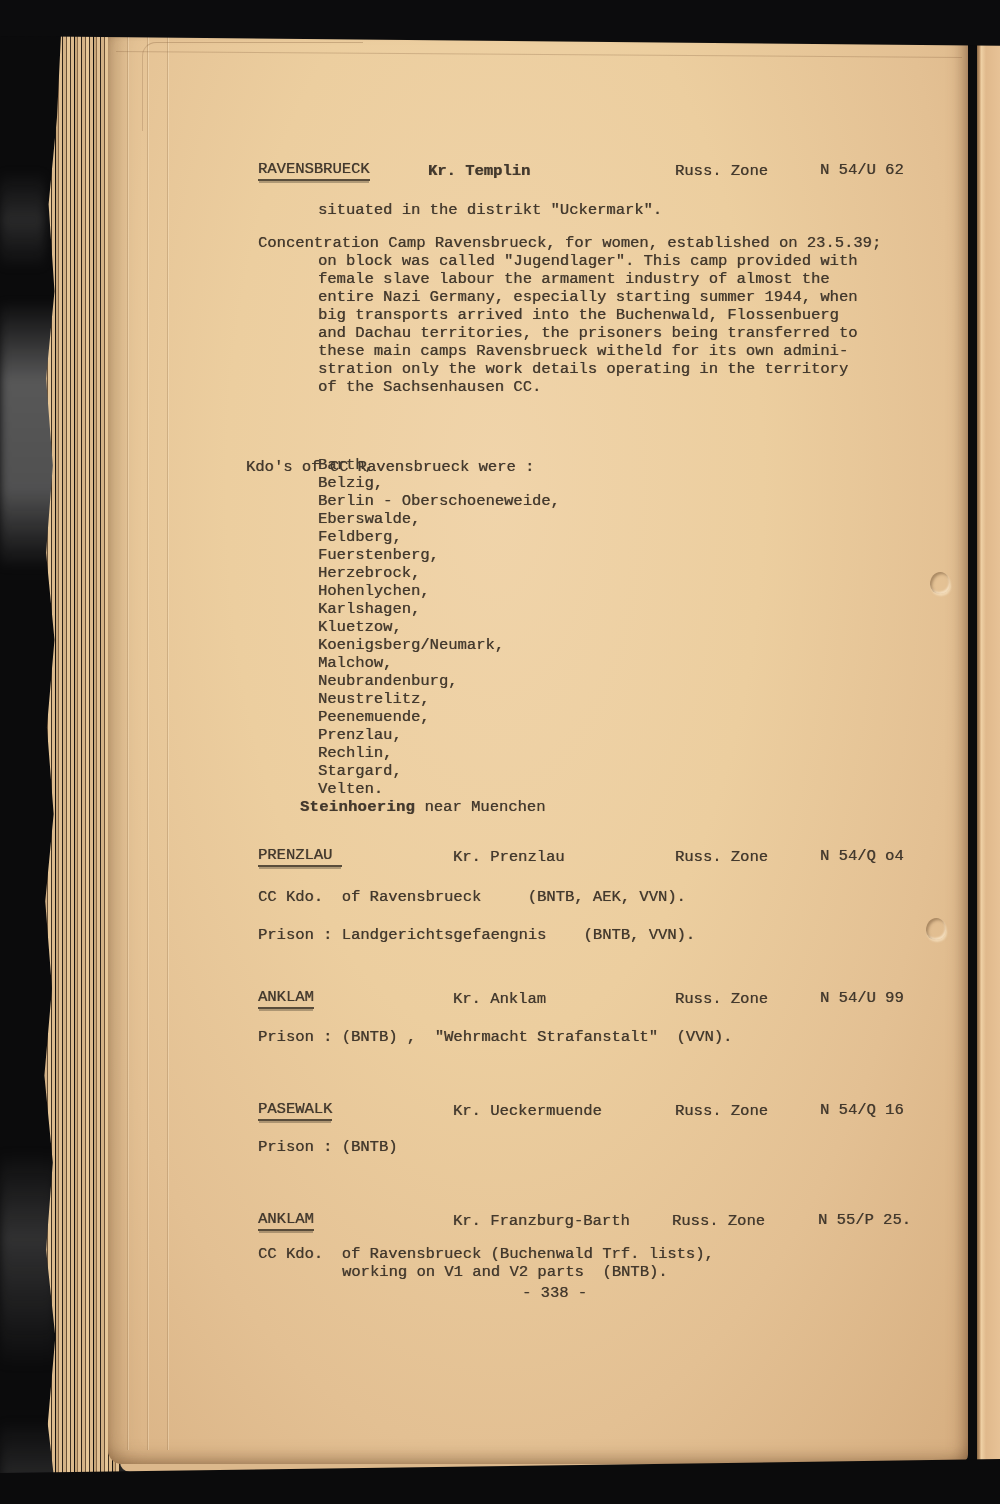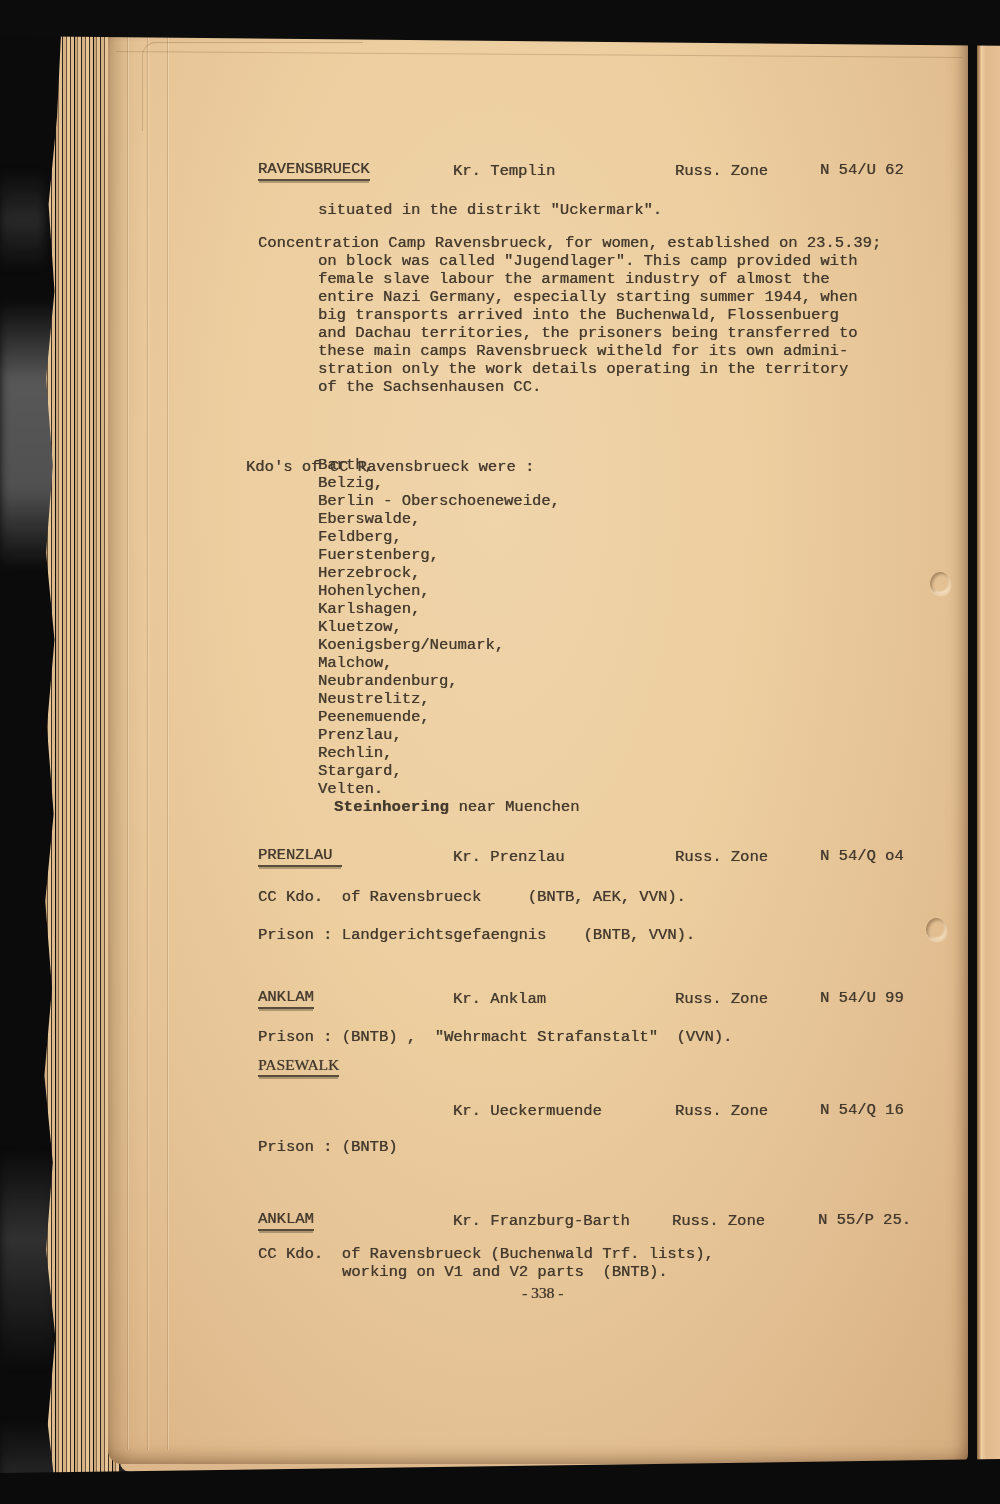--- a/index.html
+++ b/index.html
@@ -98,57 +98,57 @@
   <div class="sliver1"></div>
   <div class="page"></div>
   <div class="edge-lines"></div>
   <div class="corner-arc"></div>
   <div class="crease"></div>
   <div class="right-strip"></div>
   <div class="dimple d1"></div>
   <div class="dimple d2"></div>
 
   <div class="t title" style="left:258px;top:160px;">RAVENSBRUECK</div>
-  <div class="t" style="left:453px;top:162px;">Kr. Templin</div>
+  <div class="t" style="left:428px;top:162px;font-weight:bold;">Kr. Templin</div>
   <div class="t" style="left:675px;top:162px;">Russ. Zone</div>
   <div class="t" style="left:820px;top:161px;">N 54/U 62</div>
 
   <div class="t" style="left:318px;top:201px;">situated in the distrikt "Uckermark".</div>
 
   <div class="t" style="left:258px;top:234px;"><div class="para-line">Concentration Camp Ravensbrueck, for women, established on 23.5.39;</div><div class="para-line">on block was called "Jugendlager". This camp provided with</div><div class="para-line">female slave labour the armament industry of almost the</div><div class="para-line">entire Nazi Germany, especially starting summer 1944, when</div><div class="para-line">big transports arrived into the Buchenwald, Flossenbuerg</div><div class="para-line">and Dachau territories, the prisoners being transferred to</div><div class="para-line">these main camps Ravensbrueck witheld for its own admini-</div><div class="para-line">stration only the work details operating in the territory</div><div class="para-line">of the Sachsenhausen CC.</div></div>
 
   <div class="t" style="left:246px;top:415px;margin-top:43px;">Kdo's of CC Ravensbrueck were :</div>
 
   <div class="t" style="left:318px;top:456px;"><div>Barth,</div><div>Belzig,</div><div>Berlin - Oberschoeneweide,</div><div>Eberswalde,</div><div>Feldberg,</div><div>Fuerstenberg,</div><div>Herzebrock,</div><div>Hohenlychen,</div><div>Karlshagen,</div><div>Kluetzow,</div><div>Koenigsberg/Neumark,</div><div>Malchow,</div><div>Neubrandenburg,</div><div>Neustrelitz,</div><div>Peenemuende,</div><div>Prenzlau,</div><div>Rechlin,</div><div>Stargard,</div><div>Velten.</div></div>
 
-  <div class="t" style="left:334px;top:798px;"><span class="bold">Steinhoering</span><span> near Muenchen</span></div>
+  <div class="t" style="left:300px;top:798px;"><span class="bold">Steinhoering</span><span> near Muenchen</span></div>
 
   <div class="t title pad-r" style="left:258px;top:846px;">PRENZLAU</div>
   <div class="t" style="left:453px;top:848px;">Kr. Prenzlau</div>
   <div class="t" style="left:675px;top:848px;">Russ. Zone</div>
   <div class="t" style="left:820px;top:847px;">N 54/Q o4</div>
   <div class="t" style="left:258px;top:926px;">Prison : Landgerichtsgefaengnis    (BNTB, VVN).</div>
   <div class="t" style="left:258px;top:888px;">CC Kdo.  of Ravensbrueck     (BNTB, AEK, VVN).</div>
 
   <div class="t title" style="left:258px;top:988px;">ANKLAM</div>
   <div class="t" style="left:453px;top:990px;">Kr. Anklam</div>
   <div class="t" style="left:675px;top:990px;">Russ. Zone</div>
   <div class="t" style="left:820px;top:989px;">N 54/U 99</div>
   <div class="t" style="left:258px;top:1028px;">Prison : (BNTB) ,  "Wehrmacht Strafanstalt"  (VVN).</div>
 
-  <div class="t title" style="left:258px;top:1056px;font-family:Liberation Serif, serif;">PASEWALK</div>
+  <div class="t title" style="left:258px;top:1100px;">PASEWALK</div>
   <div class="t" style="left:453px;top:1102px;">Kr. Ueckermuende</div>
   <div class="t" style="left:675px;top:1102px;">Russ. Zone</div>
   <div class="t" style="left:820px;top:1101px;">N 54/Q 16</div>
   <div class="t" style="left:258px;top:1138px;">Prison : (BNTB)</div>
 
   <div class="t title" style="left:258px;top:1210px;">ANKLAM</div>
   <div class="t" style="left:453px;top:1212px;">Kr. Franzburg-Barth</div>
   <div class="t" style="left:672px;top:1212px;">Russ. Zone</div>
   <div class="t" style="left:818px;top:1211px;">N 55/P 25.</div>
   <div class="t" style="left:258px;top:1245px;">CC Kdo.  of Ravensbrueck (Buchenwald Trf. lists),</div>
   <div class="t" style="left:342px;top:1263px;">working on V1 and V2 parts  (BNTB).</div>
 
-  <div class="t" style="left:522px;top:1284px;font-family:Liberation Serif, serif;">- 338 -</div>
+  <div class="t" style="left:522px;top:1284px;">- 338 -</div>
 
   <div class="top-black"></div>
   <div class="bottom-black"></div>
 </div>
 
 </body></html>

